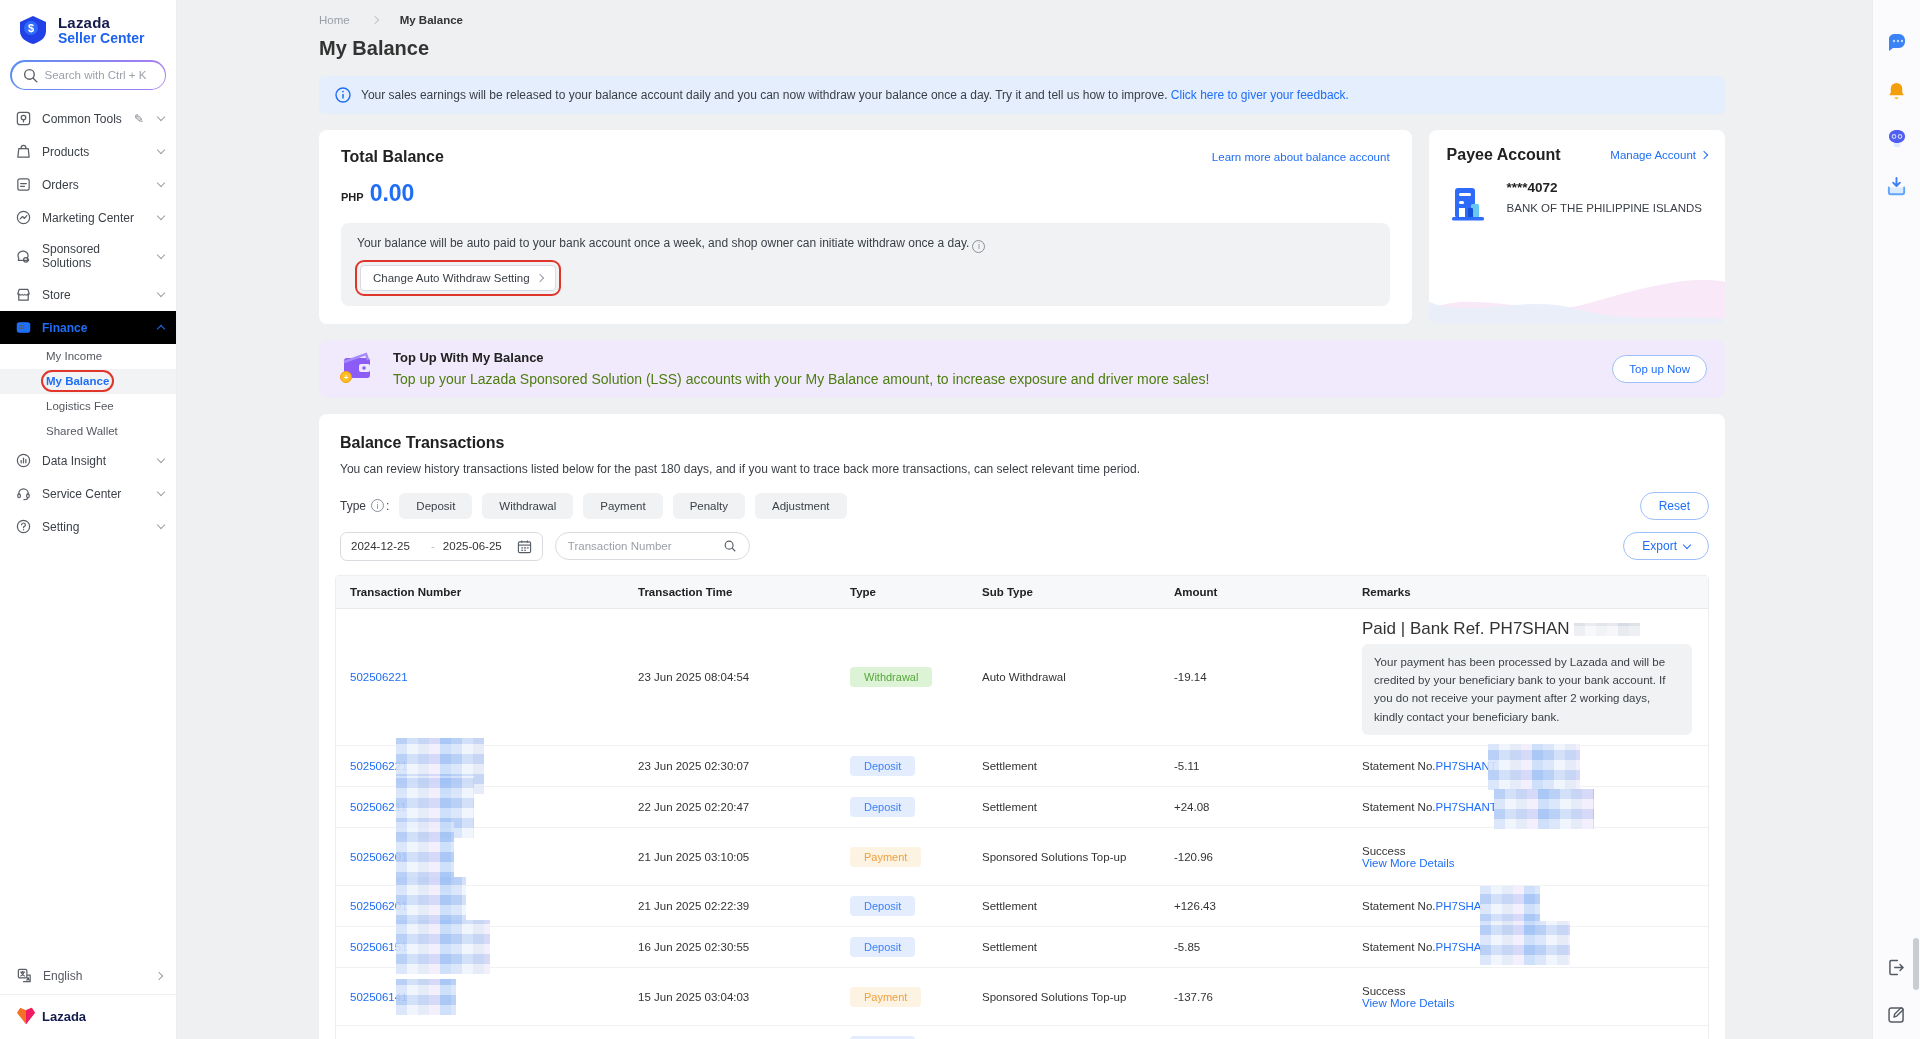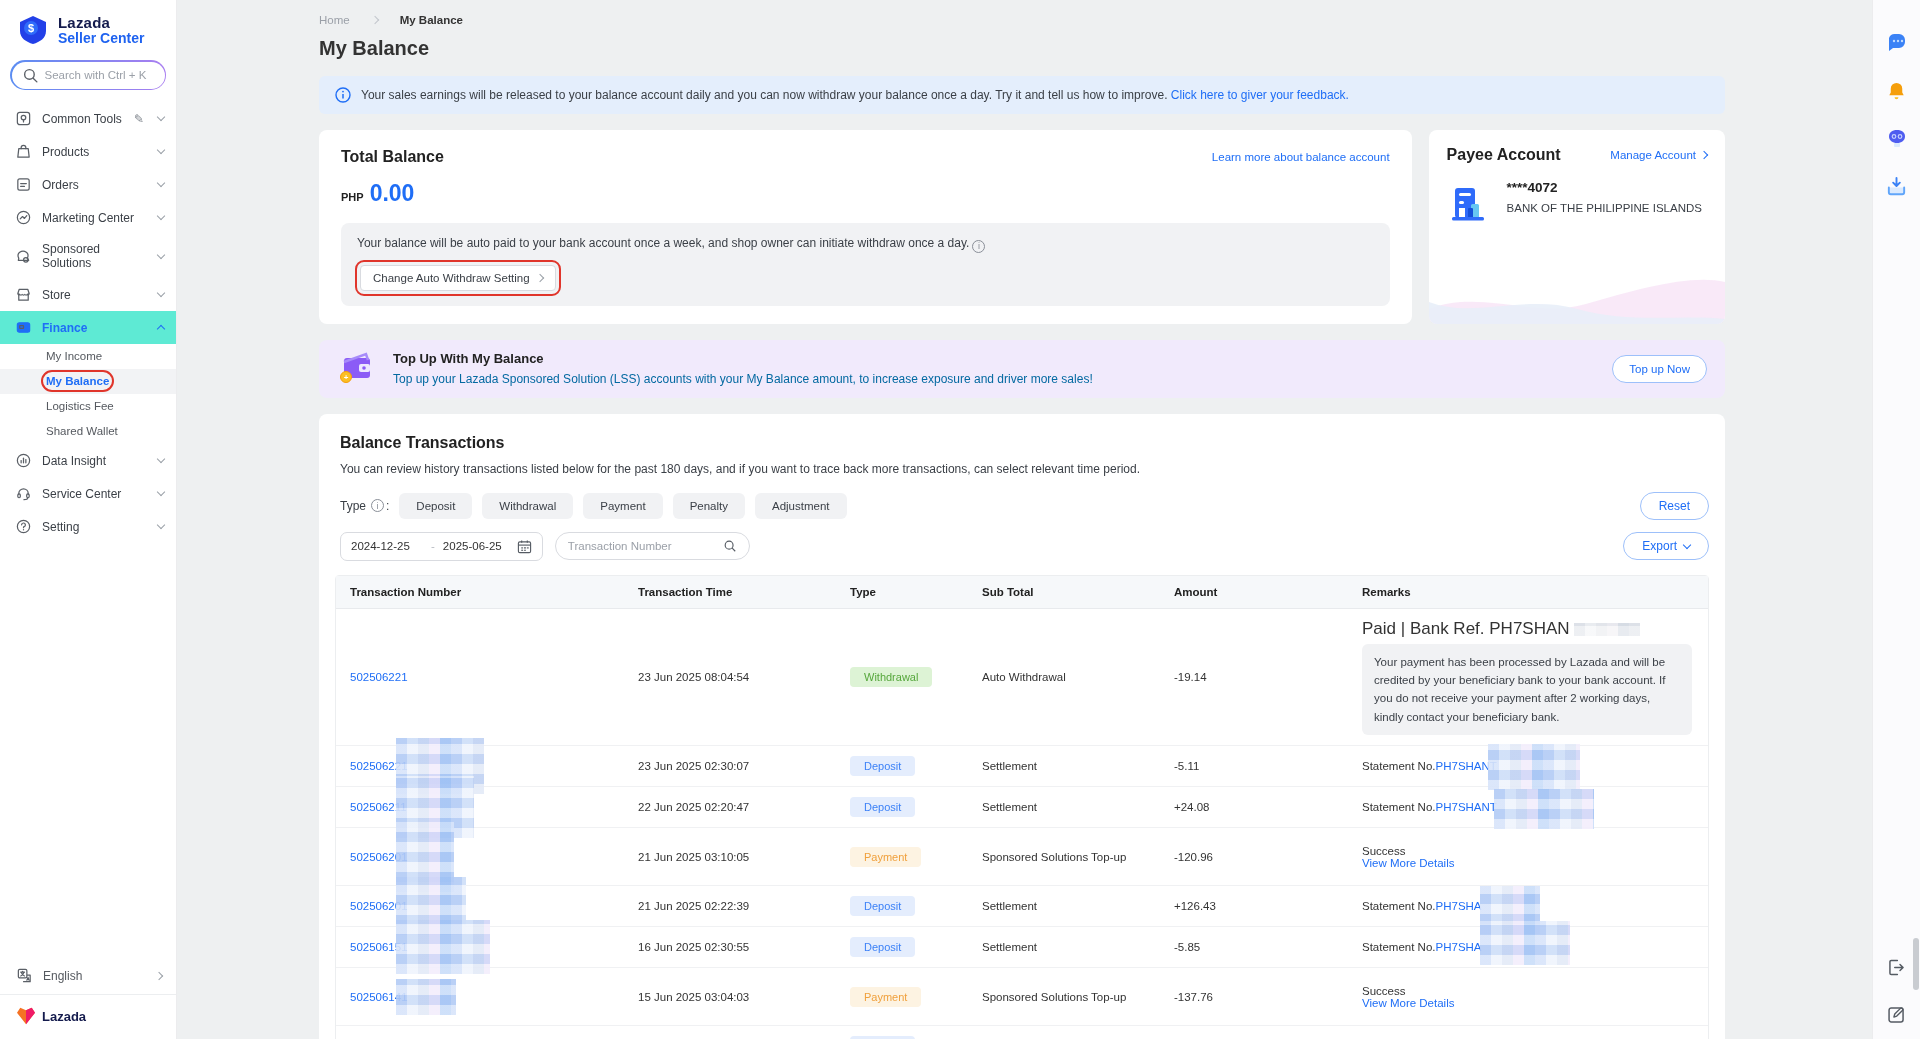--- a/index.html
+++ b/index.html
@@ -16,21 +16,21 @@
   .logo-txt .l2 { font-size:14px; font-weight:bold; color:#1e62f0; }
   .search-wrap { margin:4px 10px 10px 10px; padding:1.5px; border-radius:16px;
     background:linear-gradient(90deg,#5b8df2,#a97ef0); }
   .search-inner { background:#fff; border-radius:15px; display:flex; align-items:center; gap:6px; padding:5px 10px; }
   .search-inner input { border:none; outline:none; font-size:11.5px; width:110px; color:#333;
     font-family:inherit; background:transparent; }
   .search-inner input::placeholder { color:#9ba0a8; }
   .menu { flex:1; overflow:hidden; padding-top:2px; }
   .mitem { display:flex; align-items:center; gap:10px; padding:8px 12px 8px 15px; font-size:12px; color:#3a3f46; cursor:pointer; }
   .mitem .lbl { flex:1; }
-  .mitem.active { background:#5eead4; color:#1f6ef6; font-weight:bold; }
+  .mitem.active { background:#000000; color:#1f6ef6; font-weight:bold; }
   .chev { width:6px; height:6px; border-right:1.4px solid #9aa0a8; border-bottom:1.4px solid #9aa0a8; display:inline-block; }
   .chev.down { transform:rotate(45deg); margin-top:-3px; }
   .chev.up { transform:rotate(-135deg); margin-top:3px; border-color:#1f6ef6; }
   .chev.right { transform:rotate(-45deg); }
   .sub { padding:6px 12px 7px 46px; font-size:11.5px; color:#55595f; cursor:pointer; }
   .sub.sel { background:#f2f3f5; }
   .sub.sel .redbox { color:#1f6ef6; font-weight:bold; outline:2.2px solid #e0352b; outline-offset:3px; border-radius:6px; }
   .pencil { color:#7c828a; font-size:12px; margin-right:4px; }
   .side-bottom { padding:8px 0 12px 0; }
   .lang-row { display:flex; align-items:center; gap:10px; padding:8px 14px 10px 16px; font-size:12px; color:#55595f;
@@ -82,21 +82,21 @@
   .payee-head { display:flex; justify-content:space-between; align-items:center; }
   .payee-head a { font-size:11.5px; color:#1f6ef6; display:inline-flex; align-items:center; gap:5px; }
   .payee-body { display:flex; gap:14px; margin-top:16px; position:relative; z-index:1; }
   .acc-num { font-size:13.5px; font-weight:bold; color:#222; margin-bottom:7px; }
   .bank-name { font-size:11.5px; color:#3a3f46; }
   .wave { position:absolute; left:0; bottom:0; width:100%; height:60px; }
 
   .topup { background:#f1eafc; border-radius:8px; display:flex; align-items:center; gap:16px; padding:10px 18px; margin-bottom:16px; }
   .topup-txt { flex:1; }
   .topup-title { font-size:13px; font-weight:bold; color:#222; margin-bottom:6px; }
-  .topup-desc { font-size:12px; color:#0369a1; }
+  .topup-desc { font-size:14px; color:#4d7c0f; }
   .topup-btn { background:#fff; border:1px solid #9dc0fa; color:#1f6ef6; border-radius:15px; padding:7px 16px;
     font-size:11.5px; cursor:pointer; font-family:inherit; }
 
   .tx-card { padding:20px 16px 14px 16px; margin-bottom:20px; }
   .tx-title { font-size:16px; font-weight:bold; color:#222; padding-left:5px; }
   .tx-desc { font-size:12px; color:#3a3f46; margin:10px 0 16px 0; padding-left:5px; }
   .filter-row { display:flex; align-items:center; gap:10px; padding-left:5px; }
   .type-label { font-size:12px; color:#3a3f46; display:flex; align-items:center; gap:2px; }
   .tfilter { background:#f1f2f4; border:none; border-radius:6px; padding:7px 17px; font-size:11.5px; color:#3a3f46;
     cursor:pointer; font-family:inherit; }
@@ -440,21 +440,21 @@
         <span>Export</span>
           <span class="chev down"></span>
       </button>
     </div>
 
     <div class="table">
       <div class="thead">
         <div class="th">Transaction Number</div>
         <div class="th">Transaction Time</div>
         <div class="th">Type</div>
-        <div class="th">Sub Total</div>
+        <div class="th">Sub Type</div>
         <div class="th">Amount</div>
         <div class="th">Remarks</div>
       </div>
 
       <div class="trow" style="min-height:116px;">
         <div class="td"><a>502506221</a></div>
         <div class="td">23 Jun 2025 08:04:54</div>
         <div class="td"><span class="badge b-green">Withdrawal</span></div>
         <div class="td">Auto Withdrawal</div>
         <div class="td">-19.14</div>

